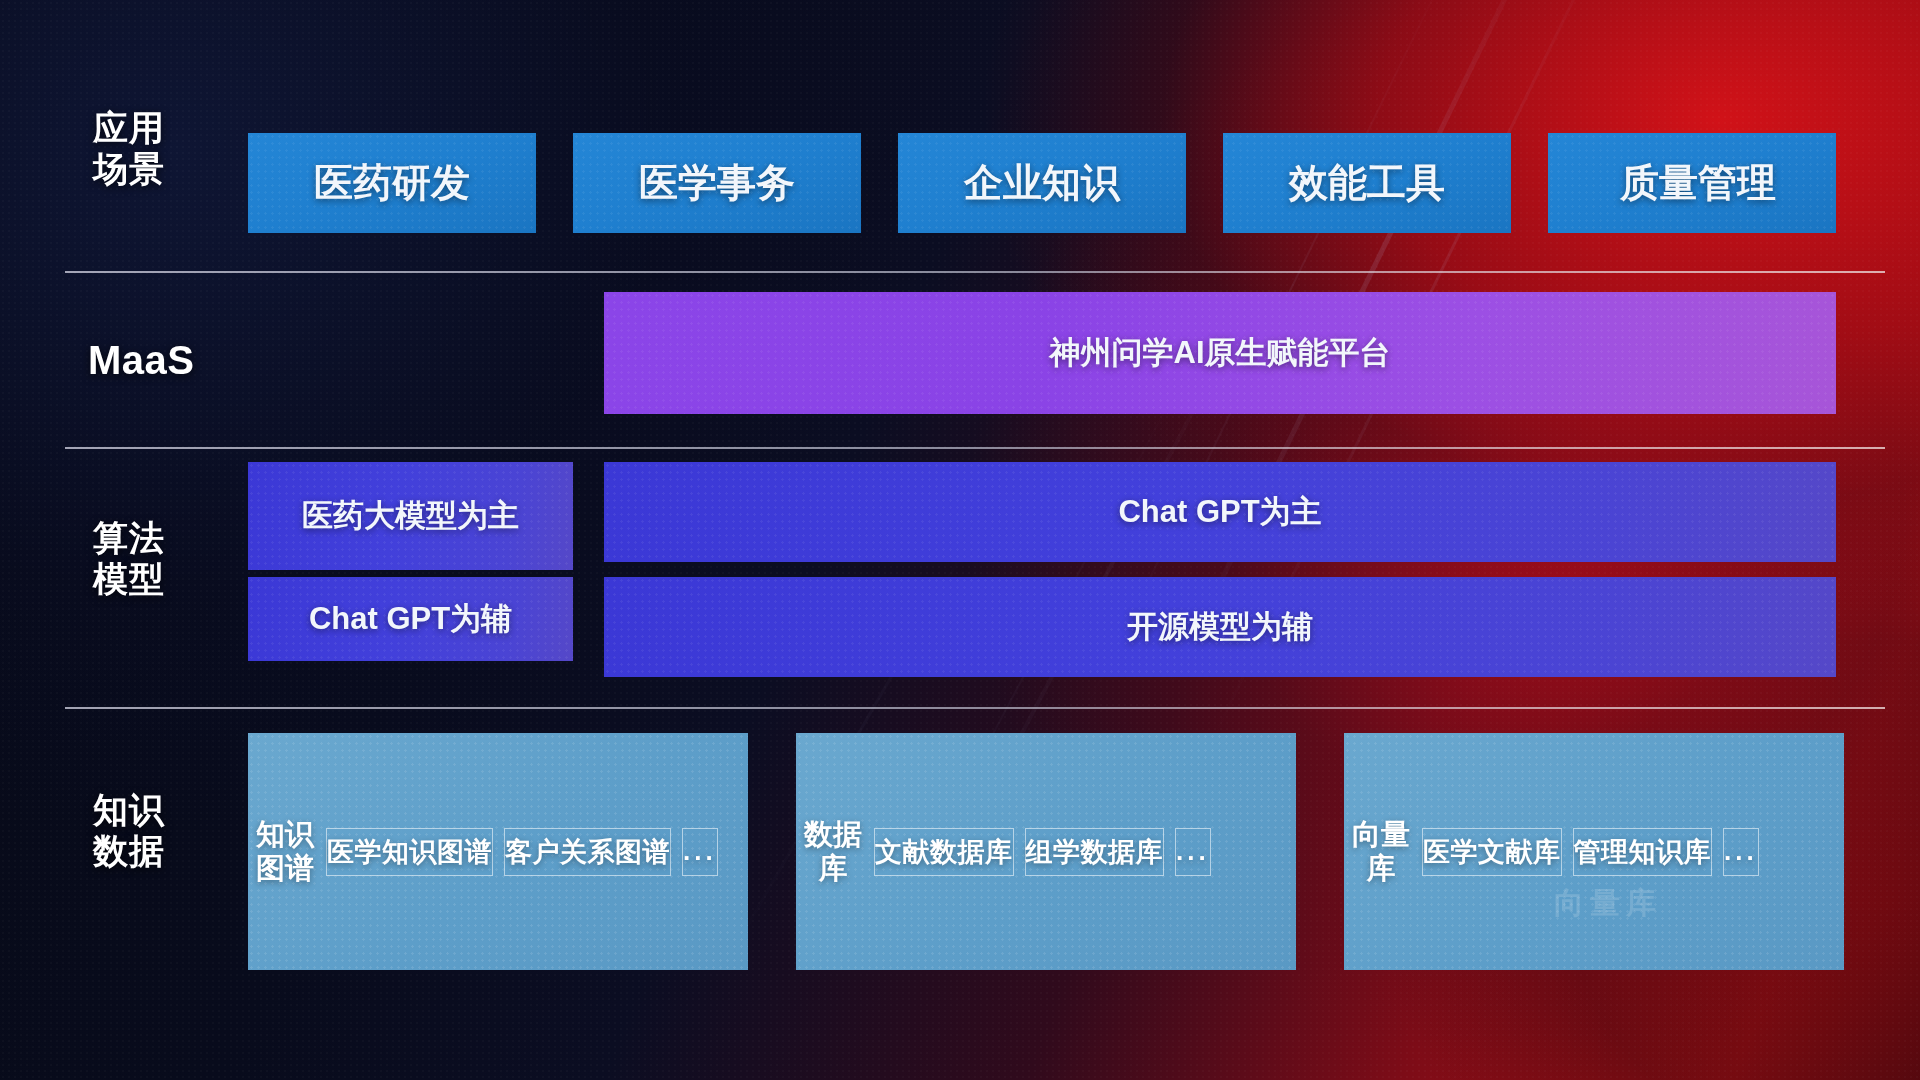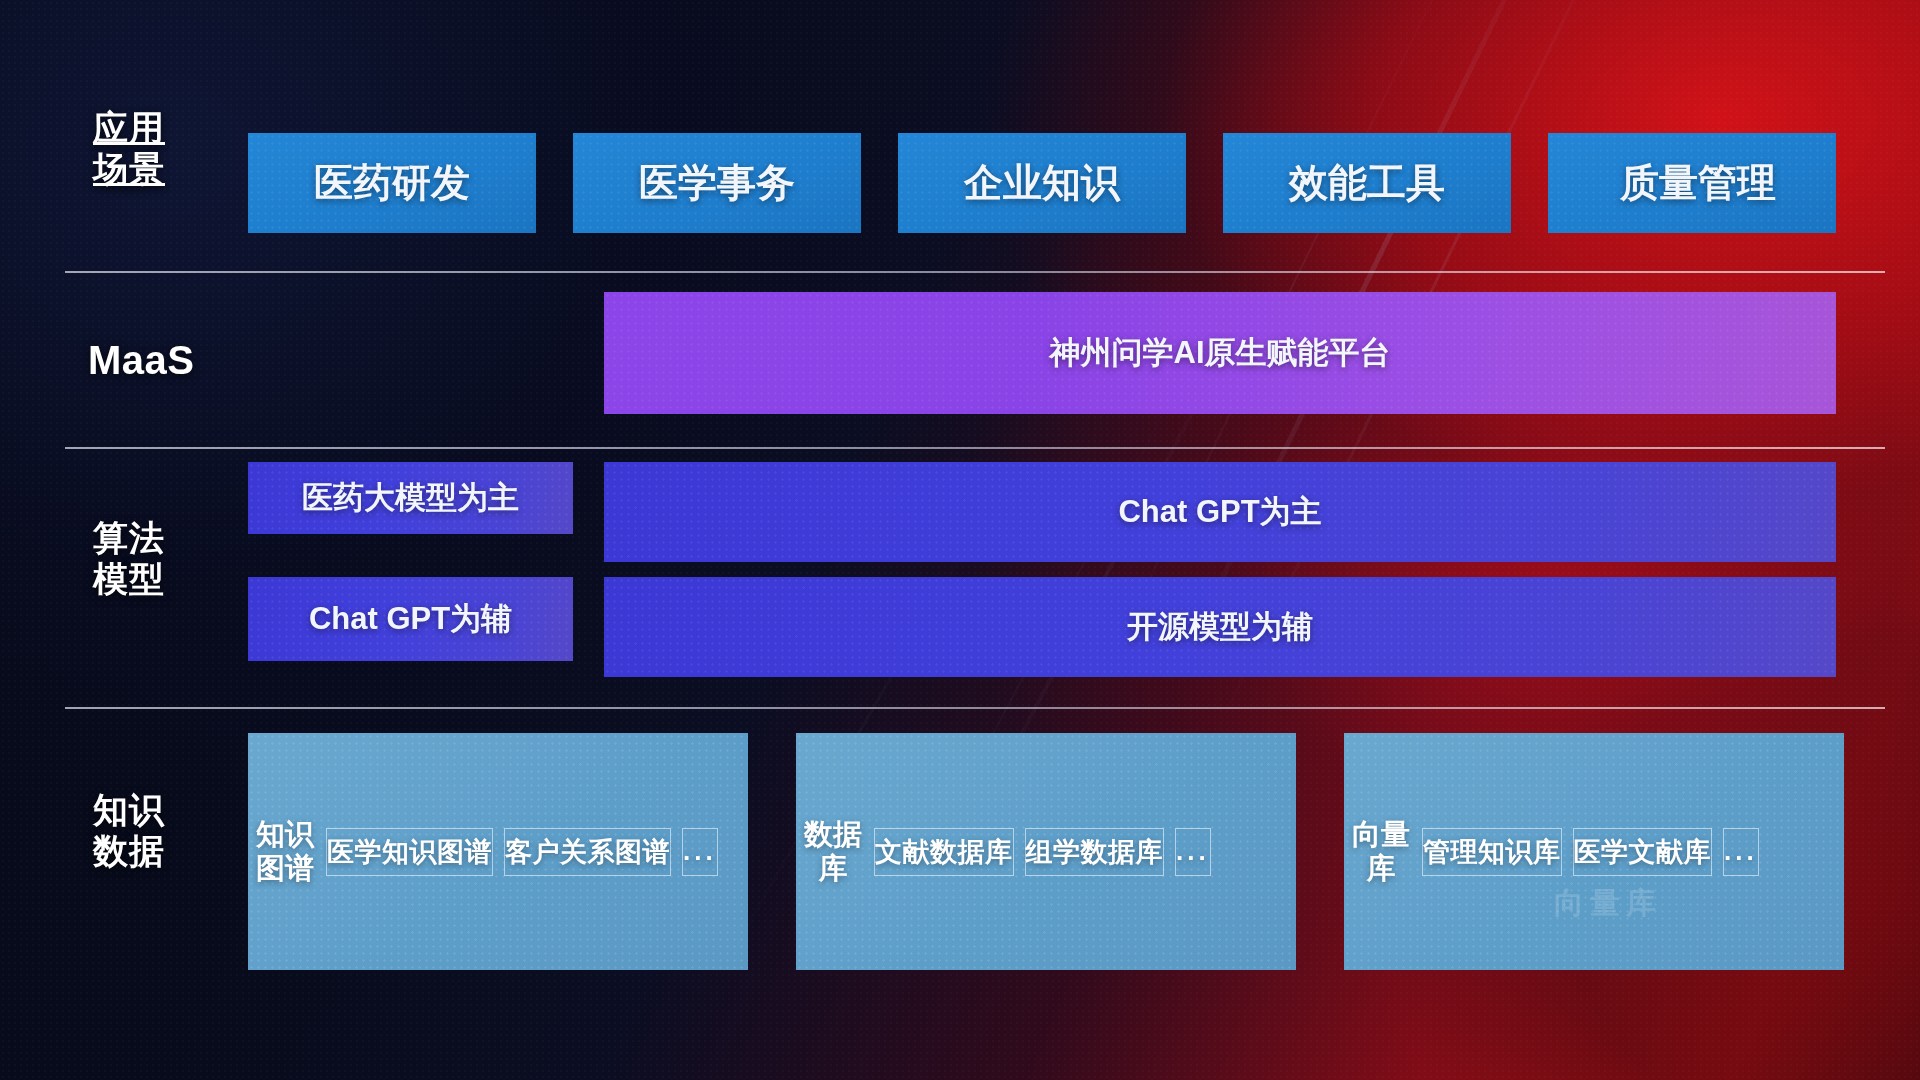--- a/index.html
+++ b/index.html
@@ -148,41 +148,41 @@
 
   <div class="streaks">
     <div class="streak" style="left:1560px; top:-120px; width:5px; height:900px; transform: rotate(26deg); opacity:.55;"></div>
     <div class="streak" style="left:1640px; top:-140px; width:3px; height:980px; transform: rotate(26deg); opacity:.40;"></div>
     <div class="streak" style="left:1460px; top:-60px; width:2px; height:860px; transform: rotate(26deg); opacity:.30;"></div>
     <div class="streak" style="left:1250px; top:300px; width:4px; height:700px; transform: rotate(28deg); opacity:.22;"></div>
     <div class="streak" style="left:1180px; top:380px; width:2px; height:620px; transform: rotate(28deg); opacity:.18;"></div>
     <div class="streak" style="left:980px; top:520px; width:3px; height:520px; transform: rotate(30deg); opacity:.14;"></div>
   </div>
 
-  <div class="row-label" style="left:93px; top:108px; width:120px;text-decoration:underline;">应用
+  <div class="row-label" style="left:93px; top:108px; width:120px;">应用
 场景</div>
 
   <div class="box box-app" style="left:248px; top:133px; width:288px; height:100px;">医药研发</div>
   <div class="box box-app" style="left:573px; top:133px; width:288px; height:100px;">医学事务</div>
   <div class="box box-app" style="left:898px; top:133px; width:288px; height:100px;">企业知识</div>
   <div class="box box-app" style="left:1223px; top:133px; width:288px; height:100px;">效能工具</div>
   <div class="box box-app" style="left:1548px; top:133px; width:288px; height:100px;padding-left:12px;">质量管理</div>
 
   <div class="divider" style="top:271px;"></div>
 
   <div class="row-label label-maas" style="left:88px; top:337px; width:160px;">MaaS</div>
 
   <div class="box box-maas-wide" style="left:604px; top:292px; width:1232px; height:122px;">神州问学AI原生赋能平台</div>
 
   <div class="divider" style="top:447px;"></div>
 
   <div class="row-label" style="left:93px; top:518px; width:120px;">算法
 模型</div>
 
-  <div class="box box-algo" style="left:248px; top:462px; width:325px; height:72px;">医药大模型为主</div>
+  <div class="box box-algo" style="left:248px; top:462px; width:325px; height:108px;">医药大模型为主</div>
   <div class="box box-algo" style="left:604px; top:462px; width:1232px; height:100px;">Chat GPT为主</div>
 
   <div class="box box-algo" style="left:248px; top:577px; width:325px; height:84px;">Chat GPT为辅</div>
   <div class="box box-algo" style="left:604px; top:577px; width:1232px; height:100px;">开源模型为辅</div>
 
   <div class="divider" style="top:707px;"></div>
 
   <div class="row-label" style="left:93px; top:790px; width:120px;">知识
 数据</div>
 
@@ -203,20 +203,20 @@
       <div class="kitem">文献数据库</div>
       <div class="kitem">组学数据库</div>
       <div class="kitem ellipsis">...</div>
     </div>
   </div>
 
   <div class="kpanel" style="left:1344px; top:733px; width:500px; height:237px;">
     <div class="kpanel-label">向量
 库</div>
     <div class="kpanel-items">
+      <div class="kitem">医学文献库</div>
       <div class="kitem">管理知识库</div>
-      <div class="kitem">医学文献库</div>
       <div class="kitem ellipsis">...</div>
     </div>
     <div class="watermark" style="left:210px; top:150px;">向量库</div>
   </div>
 
 </div>
 
 </body></html>

